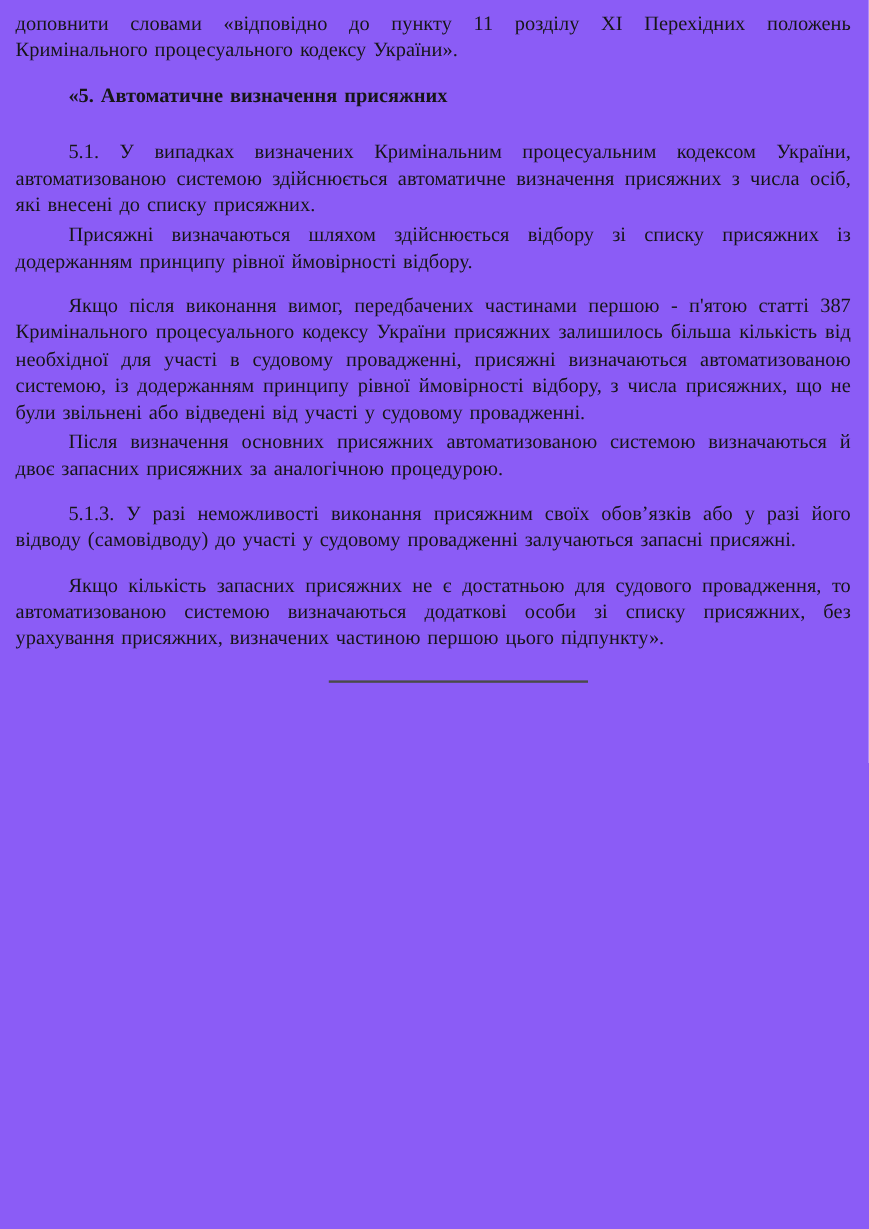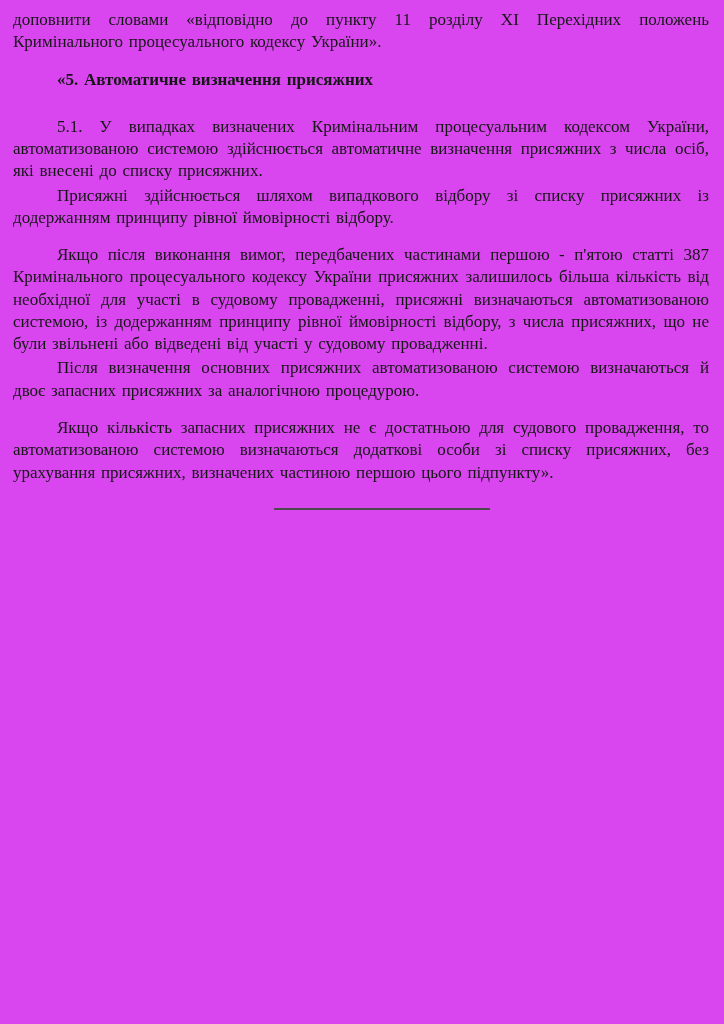--- a/index.html
+++ b/index.html
@@ -13,21 +13,21 @@
     overflow: hidden;
     font-family: "Liberation Serif", "DejaVu Serif", serif;
     font-size: 17px;
     color: #161616;
   }
   .page {
     box-sizing: border-box;
     width: 724px;
     height: 1024px;
     padding: 9px 15px 0 13px;
-    background: #d946ef;
+    background: #8b5cf6;
   }
   .para {
     margin: 0;
     text-align: justify;
     text-align-last: left;
     text-indent: 44px;
     line-height: 1.31;
     word-spacing: 1.5px;
   }
   .no-indent { text-indent: 0; }
@@ -49,25 +49,26 @@
 
 <div class="page">
 
   <p class="para no-indent">доповнити словами «відповідно до пункту 11 розділу XI Перехідних положень Кримінального процесуального кодексу України».</p>
 
 
   <p class="para gap-md bold">«5. Автоматичне визначення присяжних</p>
 
   <p class="para gap-sm">5.1. У випадках визначених Кримінальним процесуальним кодексом України, автоматизованою системою здійснюється автоматичне визначення присяжних з числа осіб, які внесені до списку присяжних.</p>
 
-  <p class="para tight">Присяжні здійснюється шляхом випадкового відбору зі списку присяжних із додержанням принципу рівної ймовірності відбору.</p>
+  <p class="para tight">Присяжні визначаються шляхом здійснюється відбору зі списку присяжних із додержанням принципу рівної ймовірності відбору.</p>
 
 
   <p class="para gap-md">Якщо після виконання вимог, передбачених частинами першою - п'ятою статті 387 Кримінального процесуального кодексу України присяжних залишилось більша кількість від необхідної для участі в судовому провадженні, присяжні визначаються автоматизованою системою, із додержанням принципу рівної ймовірності відбору, з числа присяжних, що не були звільнені або відведені від участі у судовому провадженні.</p>
 
   <p class="para tight">Після визначення основних присяжних автоматизованою системою визначаються й двоє запасних присяжних за аналогічною процедурою.</p>
 
+  <p class="para gap-md">5.1.3. У разі неможливості виконання присяжним своїх обов’язків або у разі його відводу (самовідводу) до участі у судовому провадженні залучаються запасні присяжні.</p>
 
   <p class="para gap-md">Якщо кількість запасних присяжних не є достатньою для судового провадження, то автоматизованою системою визначаються додаткові особи зі списку присяжних, без урахування присяжних, визначених частиною першою цього підпункту».</p>
 
   <div class="divider"></div>
 
 </div>
 
 </body></html>

